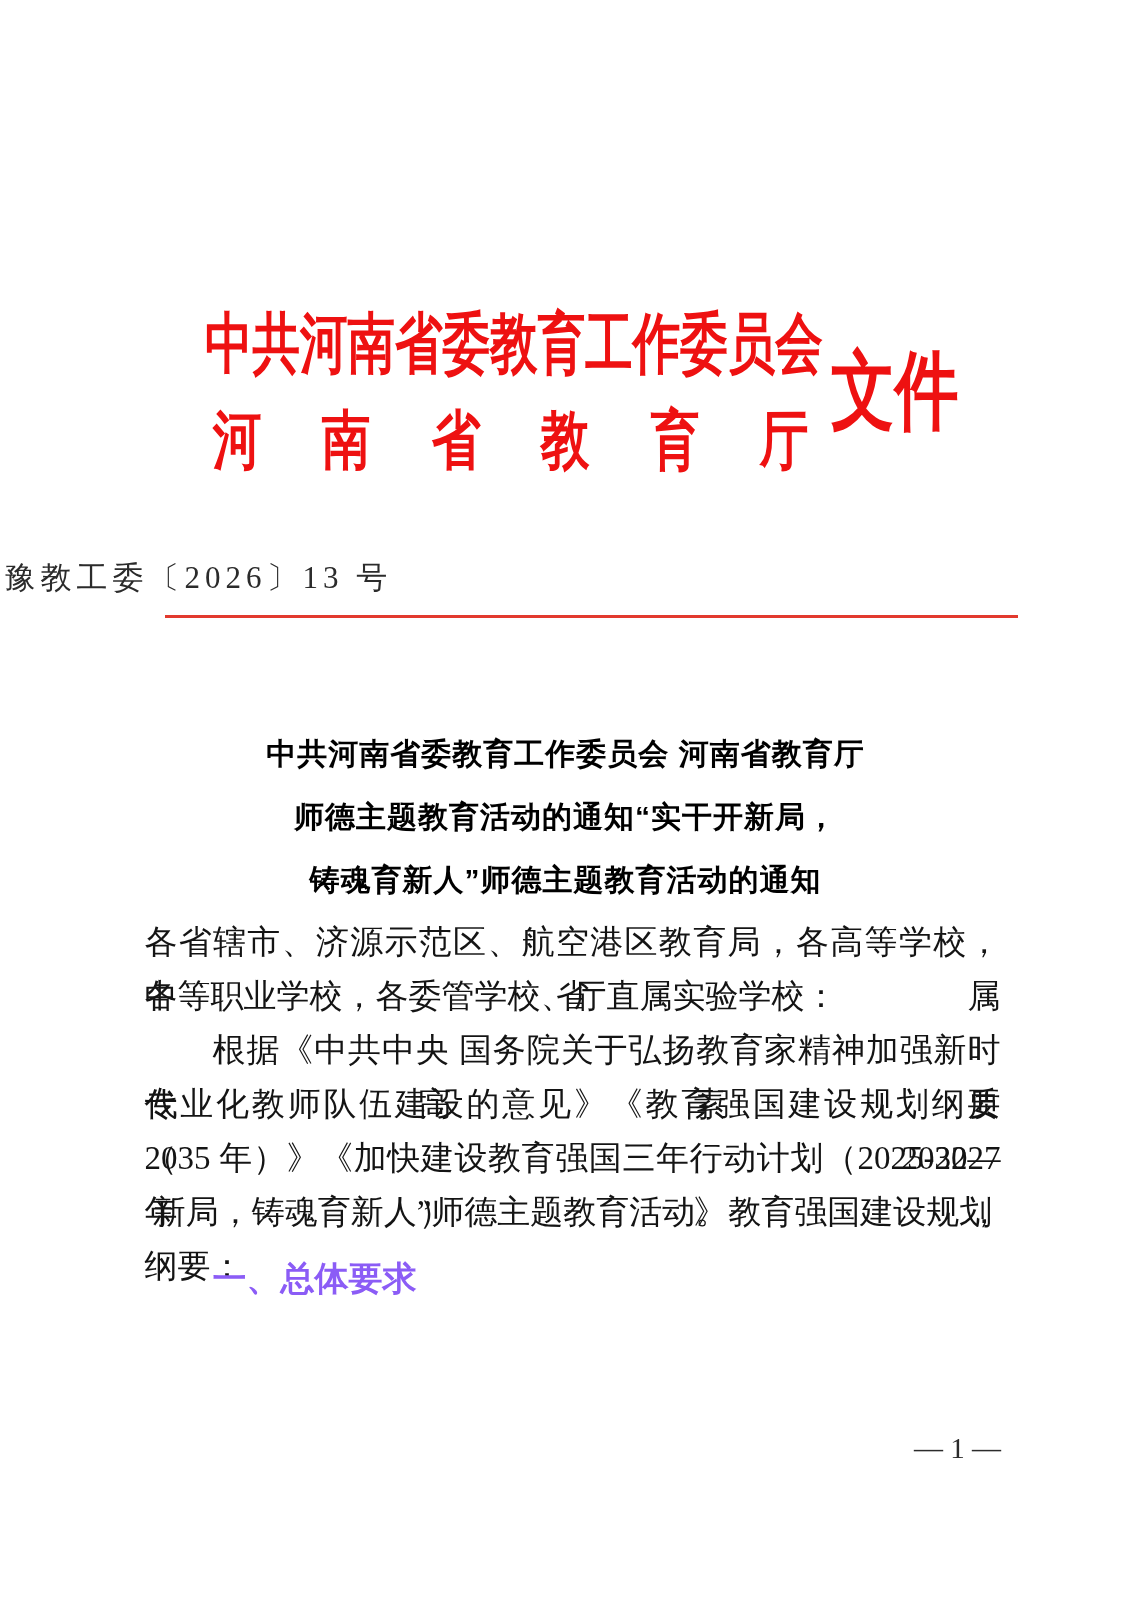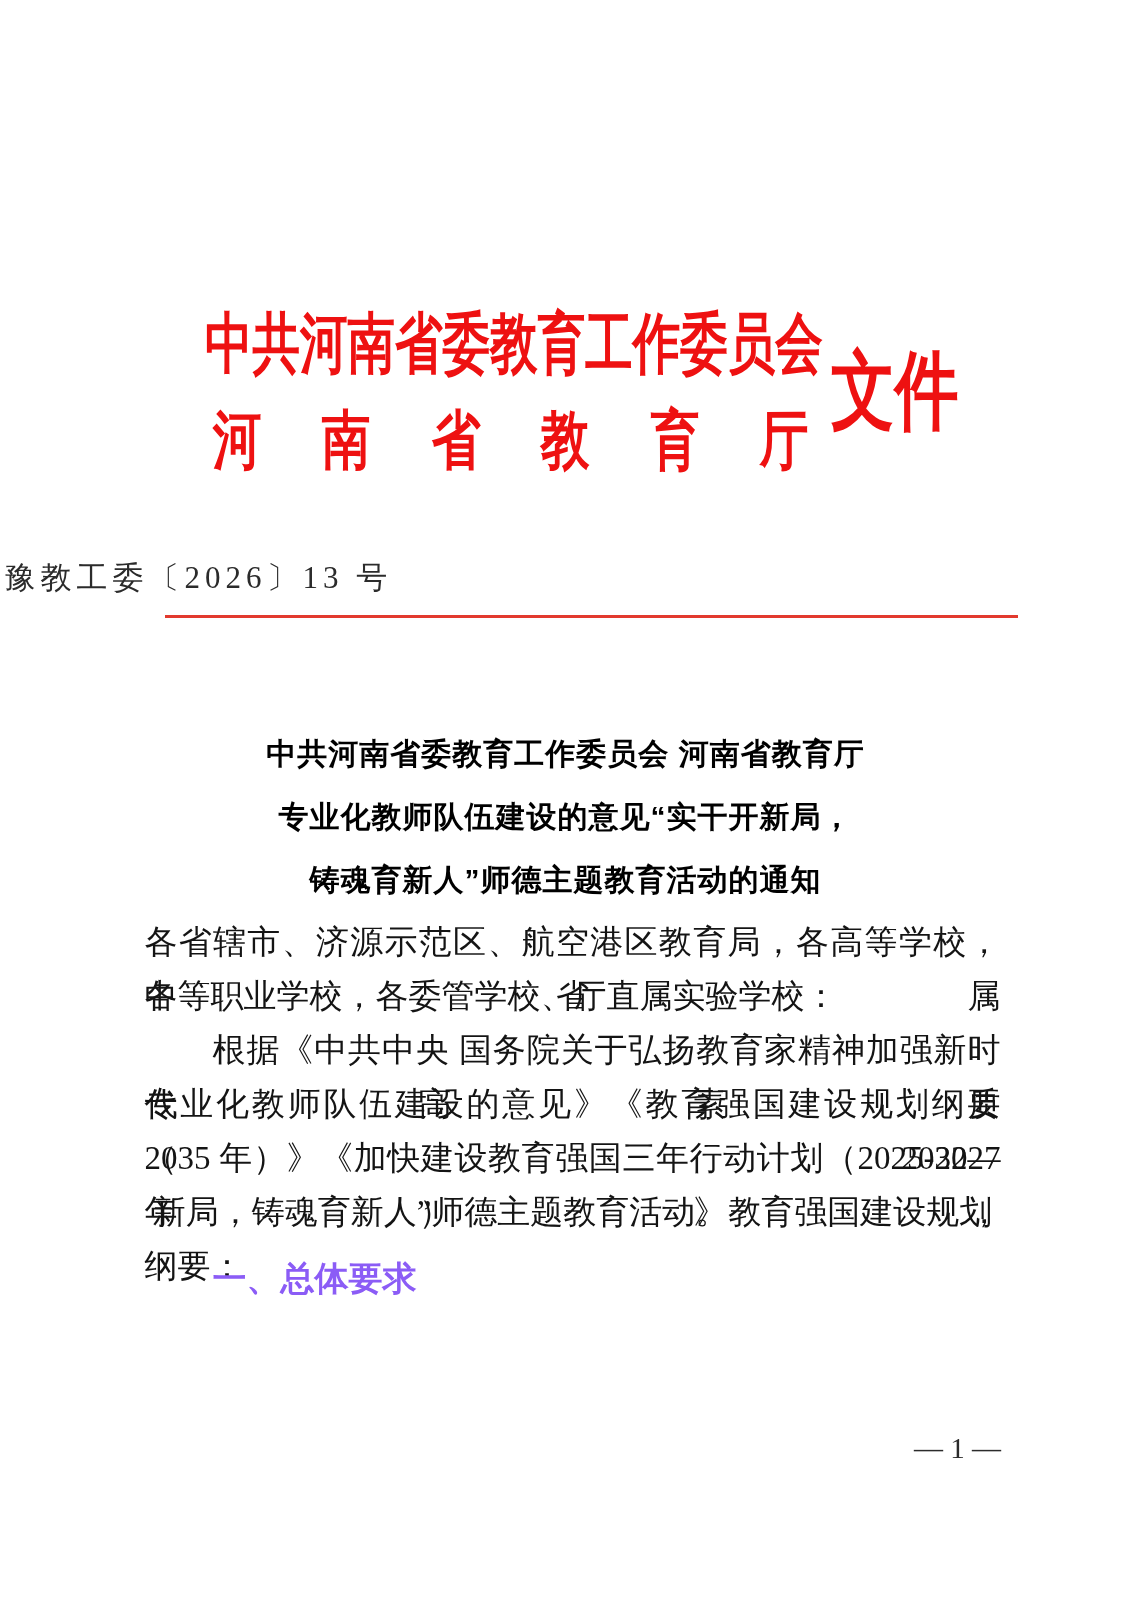--- a/index.html
+++ b/index.html
@@ -103,21 +103,21 @@
   </div>
 
   <div class="doc-type">文件</div>
 
   <div class="doc-number">豫教工委〔2026〕13 号</div>
 
   <div class="red-rule"></div>
 
   <div class="title">
     <div>中共河南省委教育工作委员会 河南省教育厅</div>
-    <div>专业化教师队伍建设的意见“实干开新局，</div>
+    <div>师德主题教育活动的通知“实干开新局，</div>
     <div>铸魂育新人”师德主题教育活动的通知</div>
   </div>
 
   <div class="body-block">
     <div class="body-line">各省辖市、济源示范区、航空港区教育局，各高等学校，各省属</div>
     <div class="body-line para-end">中等职业学校，各委管学校、厅直属实验学校：</div>
     <div class="body-line indent">根据《中共中央 国务院关于弘扬教育家精神加强新时代高素质</div>
     <div class="body-line">专业化教师队伍建设的意见》《教育强国建设规划纲要（2032—</div>
     <div class="body-line">2035 年）》《加快建设教育强国三年行动计划（2025-2027 年）》，</div>
     <div class="body-line para-end">新局，铸魂育新人”师德主题教育活动。教育强国建设规划纲要：</div>

